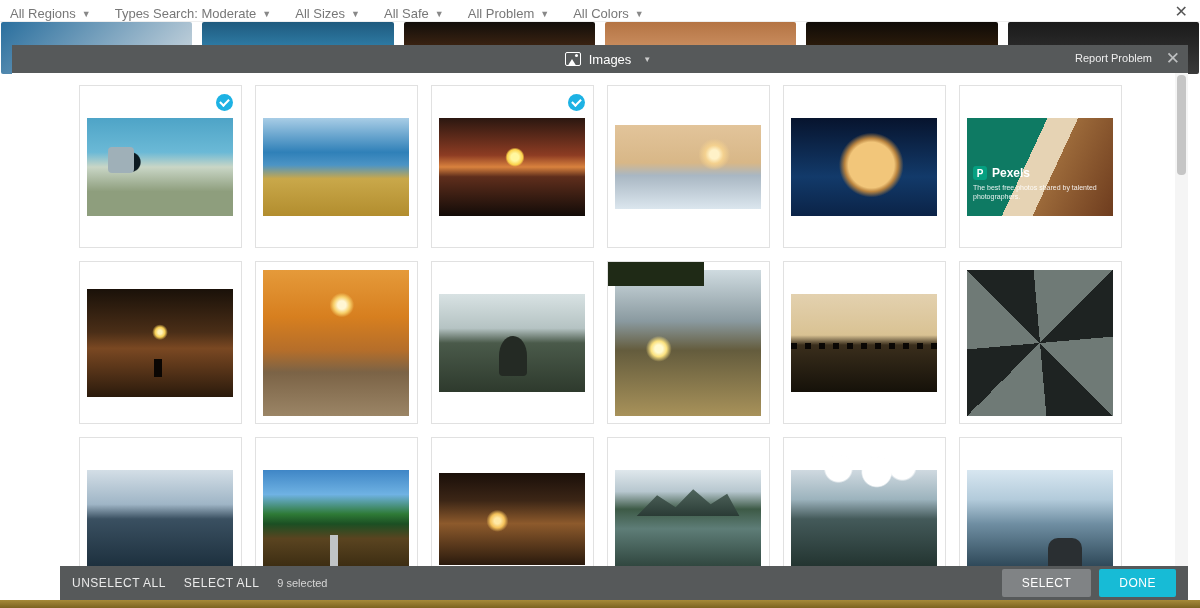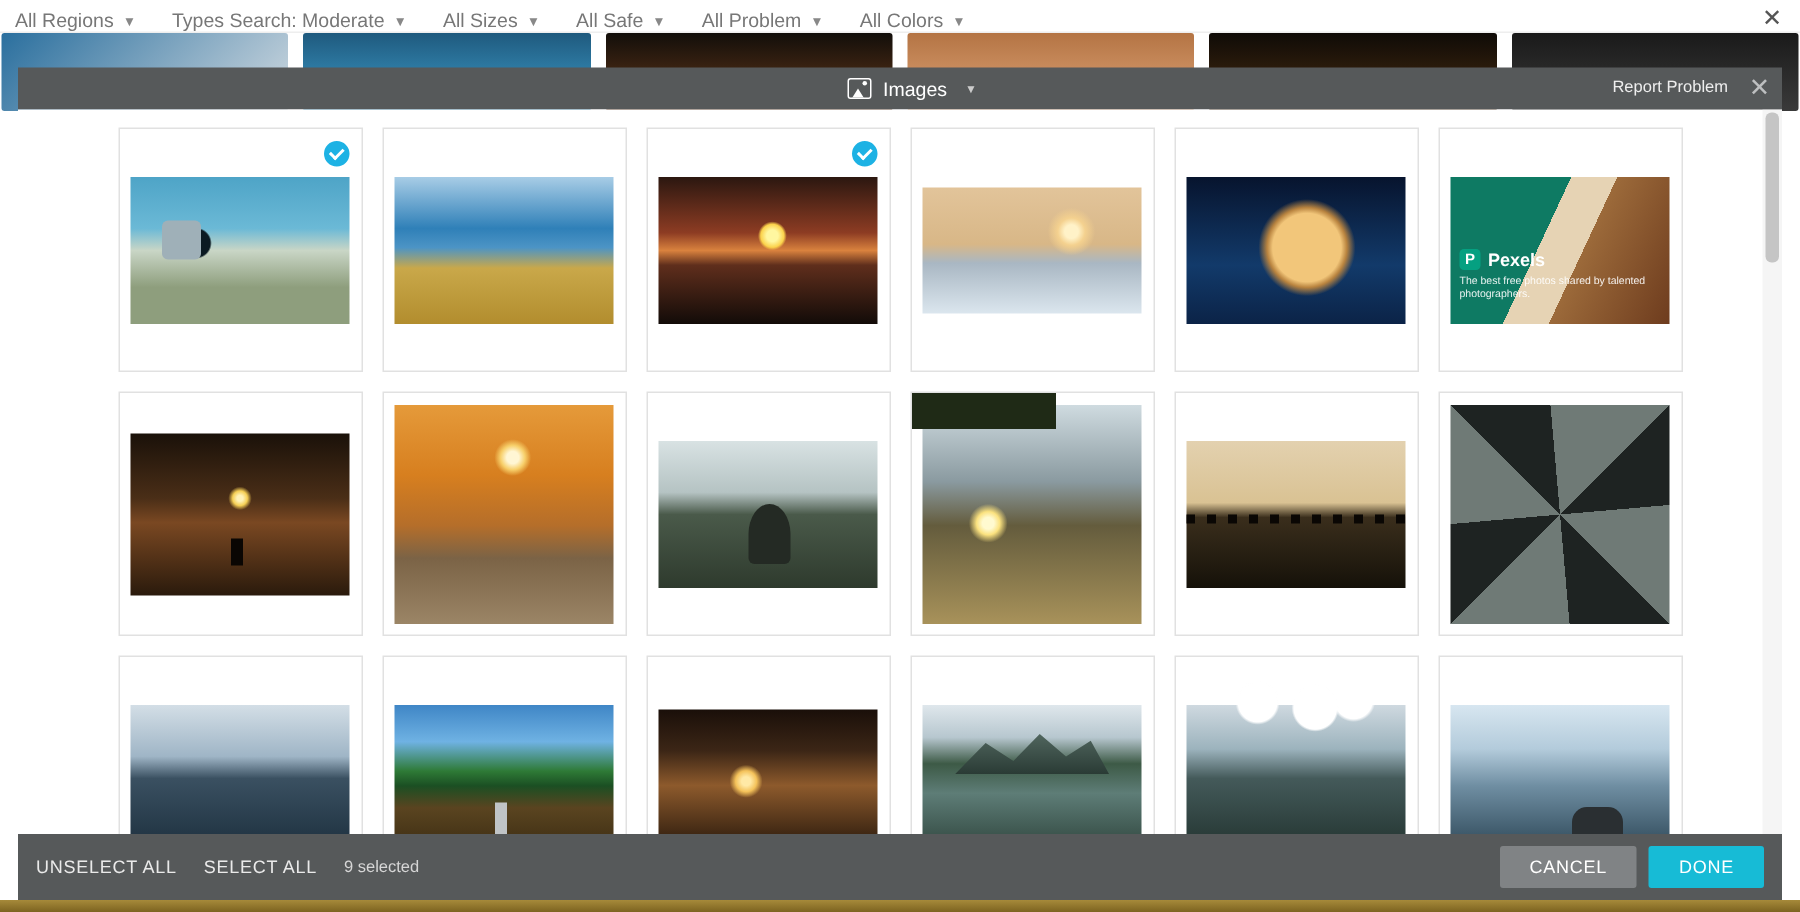--- a/index.html
+++ b/index.html
@@ -271,27 +271,28 @@
     top: 2px;
     width: 9px;
     height: 100px;
     background: #c5c5c5;
     border-radius: 4px;
   }
 
   
   .footer {
     background: #56595a;
-    height: 44px;
+    height: 34px;
     display: flex;
     align-items: center;
     padding: 0 12px;
     color: #eaeaea;
     font-size: 12px;
     justify-content: space-between;
+    margin-left: 48px;
   }
   .footer-left { display:flex; align-items:center; gap:18px; }
   .footer-left .action { letter-spacing: .5px; cursor:pointer; }
   .footer-left .status { font-size: 11px; color:#d6d6d6; }
   .footer-right { display:flex; gap:8px; }
   .btn {
     height: 28px;
     padding: 0 20px;
     border-radius: 2px;
     font-size: 12px;
@@ -433,17 +434,17 @@
     </div>
   </div>
 
   <div class="footer">
     <div class="footer-left">
       <span class="action">UNSELECT ALL</span>
       <span class="action">SELECT ALL</span>
       <span class="status">9 selected</span>
     </div>
     <div class="footer-right">
-      <button class="btn btn-cancel">CANCEL</button>
+      <button class="btn btn-cancel">SELECT</button>
       <button class="btn btn-done">DONE</button>
     </div>
   </div>
 </div>
 
 </body></html>

